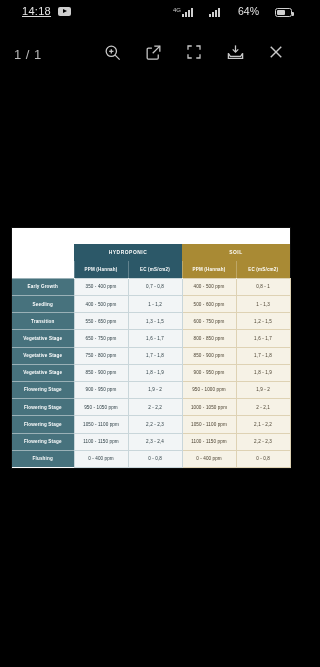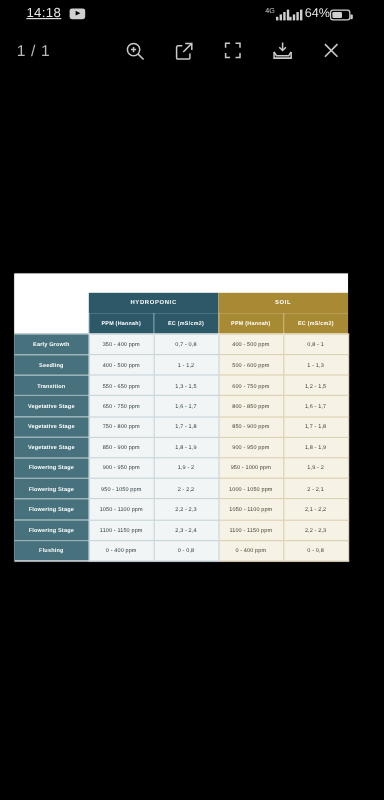--- a/index.html
+++ b/index.html
@@ -20,41 +20,41 @@
   .sb-time { font-size:11px; letter-spacing:.3px; color:#e6e6e6; }
   .yt-icon {
     width:13px; height:9px; background:#cfcfcf; border-radius:2px;
     position:relative;
   }
   .yt-icon::after {
     content:""; position:absolute; left:5px; top:2px;
     border-left:4px solid #000; border-top:2.5px solid transparent;
     border-bottom:2.5px solid transparent;
   }
-  .sb-right { margin-left:auto; display:flex; align-items:flex-end; gap:0; }
+  .sb-right { margin-left:auto; display:flex; align-items:flex-end; gap:16px; }
   .bars { display:flex; align-items:flex-end; gap:1px; height:10px; }
   .bars i { width:2px; background:#cfcfcf; display:block; }
   .bars i:nth-child(1){height:3px;} .bars i:nth-child(2){height:5px;}
   .bars i:nth-child(3){height:7px;} .bars i:nth-child(4){height:9px;}
   .net-label { font-size:6px; color:#cfcfcf; align-self:flex-start; line-height:1; }
   .sig-group { display:flex; align-items:flex-end; gap:1px; }
   .batt-pct { font-size:10.5px; color:#e6e6e6; margin-left:2px; }
   .batt {
     width:17px; height:9px; border:1.2px solid #cfcfcf; border-radius:2.5px;
     position:relative; display:flex; align-items:center; padding:1px;
   }
   .batt::after {
     content:""; position:absolute; right:-3px; top:2.5px;
     width:2px; height:4px; background:#cfcfcf; border-radius:0 1px 1px 0;
   }
   .batt span { display:block; height:100%; width:64%; background:#cfcfcf; border-radius:1px; }
 
   
   .toolbar {
-    height:40px; display:flex; align-items:center;
+    height:40px; display:flex; align-items:flex-end;
     padding:0 14px; color:#cfcfcf;
   }
   .page-counter { font-size:13px; color:#b9b9b9; letter-spacing:.5px; }
   .tb-actions { margin-left:auto; display:flex; align-items:center; gap:21px; }
   .tb-btn { width:20px; height:20px; display:flex; align-items:center; justify-content:center; cursor:pointer; }
   .tb-btn svg { display:block; }
 
   
   .sheet {
     position:absolute; left:12px; top:228px;

